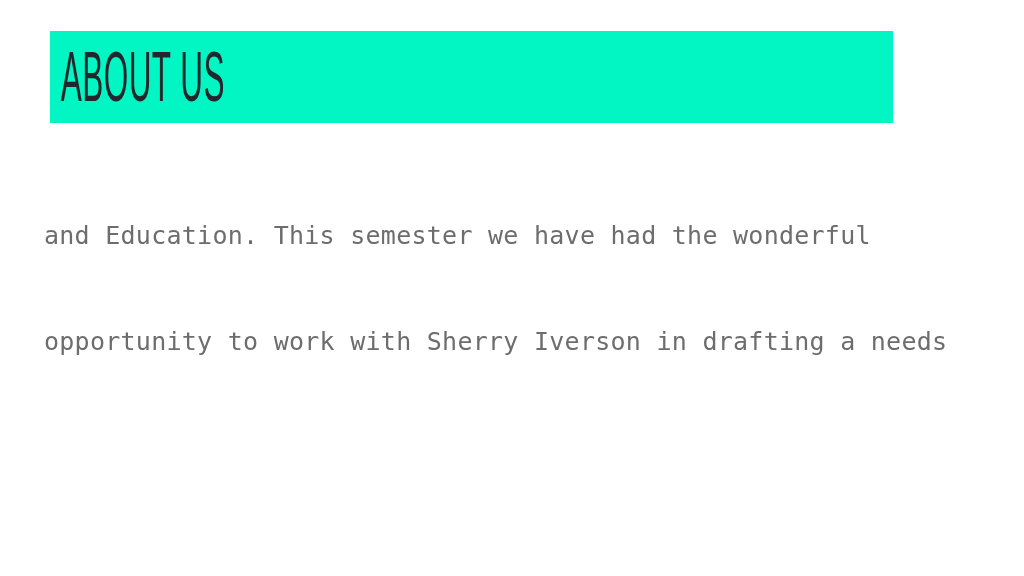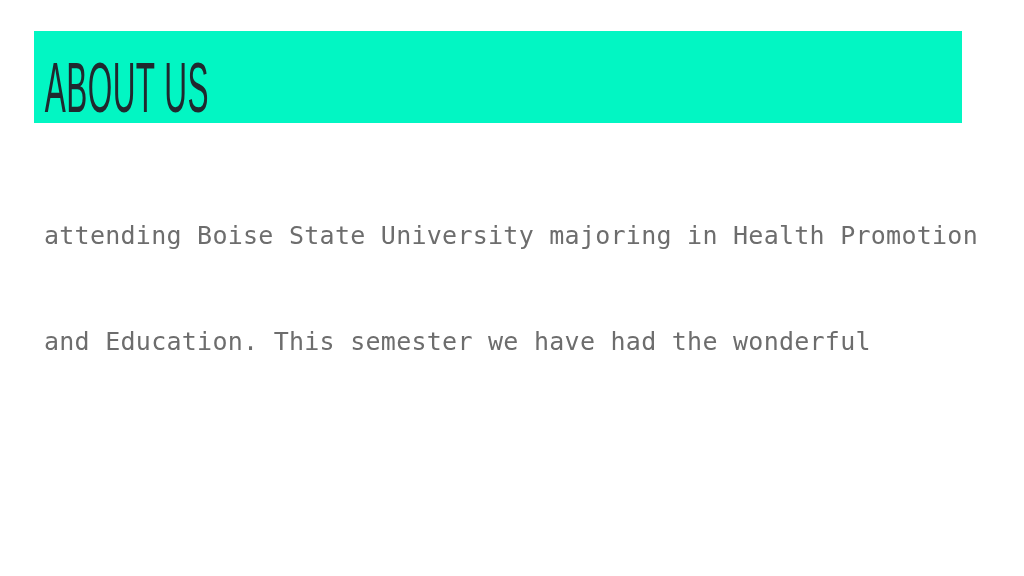--- a/index.html
+++ b/index.html
@@ -17,27 +17,27 @@
   }
   .slide {
     position: relative;
     width: 1024px;
     height: 576px;
     background: var(--slide_bg);
     font-family: "DejaVu Sans Mono", "Liberation Mono", monospace;
   }
   .title-bar {
     position: absolute;
-    left: 34px;
+    left: 50px;
     top: 31px;
-    width: 928px;
+    width: 843px;
     height: 92px;
     background: var(--header_bg);
     display: flex;
-    align-items: flex-end;
+    align-items: center;
   }
   .slide-title {
     display: inline-block;
     padding-left: 24px;
     font-family: "Liberation Sans", sans-serif;
     font-weight: 400;
     font-size: 70px;
     line-height: 1;
     letter-spacing: 1px;
     color: var(--title_text);
@@ -62,22 +62,22 @@
 </head>
 <body>
 
 <div class="slide">
 
   <div class="title-bar">
     <span class="slide-title">ABOUT US</span>
   </div>
 
   <div class="body-text">
-    <span class="body-line">attending Boise State University majoring in Health Promotion</span>
     <span class="body-line">and Education. This semester we have had the wonderful</span>
+    <span class="body-line">opportunity to work with Sherry Iverson in drafting a needs</span>
     
     
     
     
     
     
   </div>
 
 </div>
 

